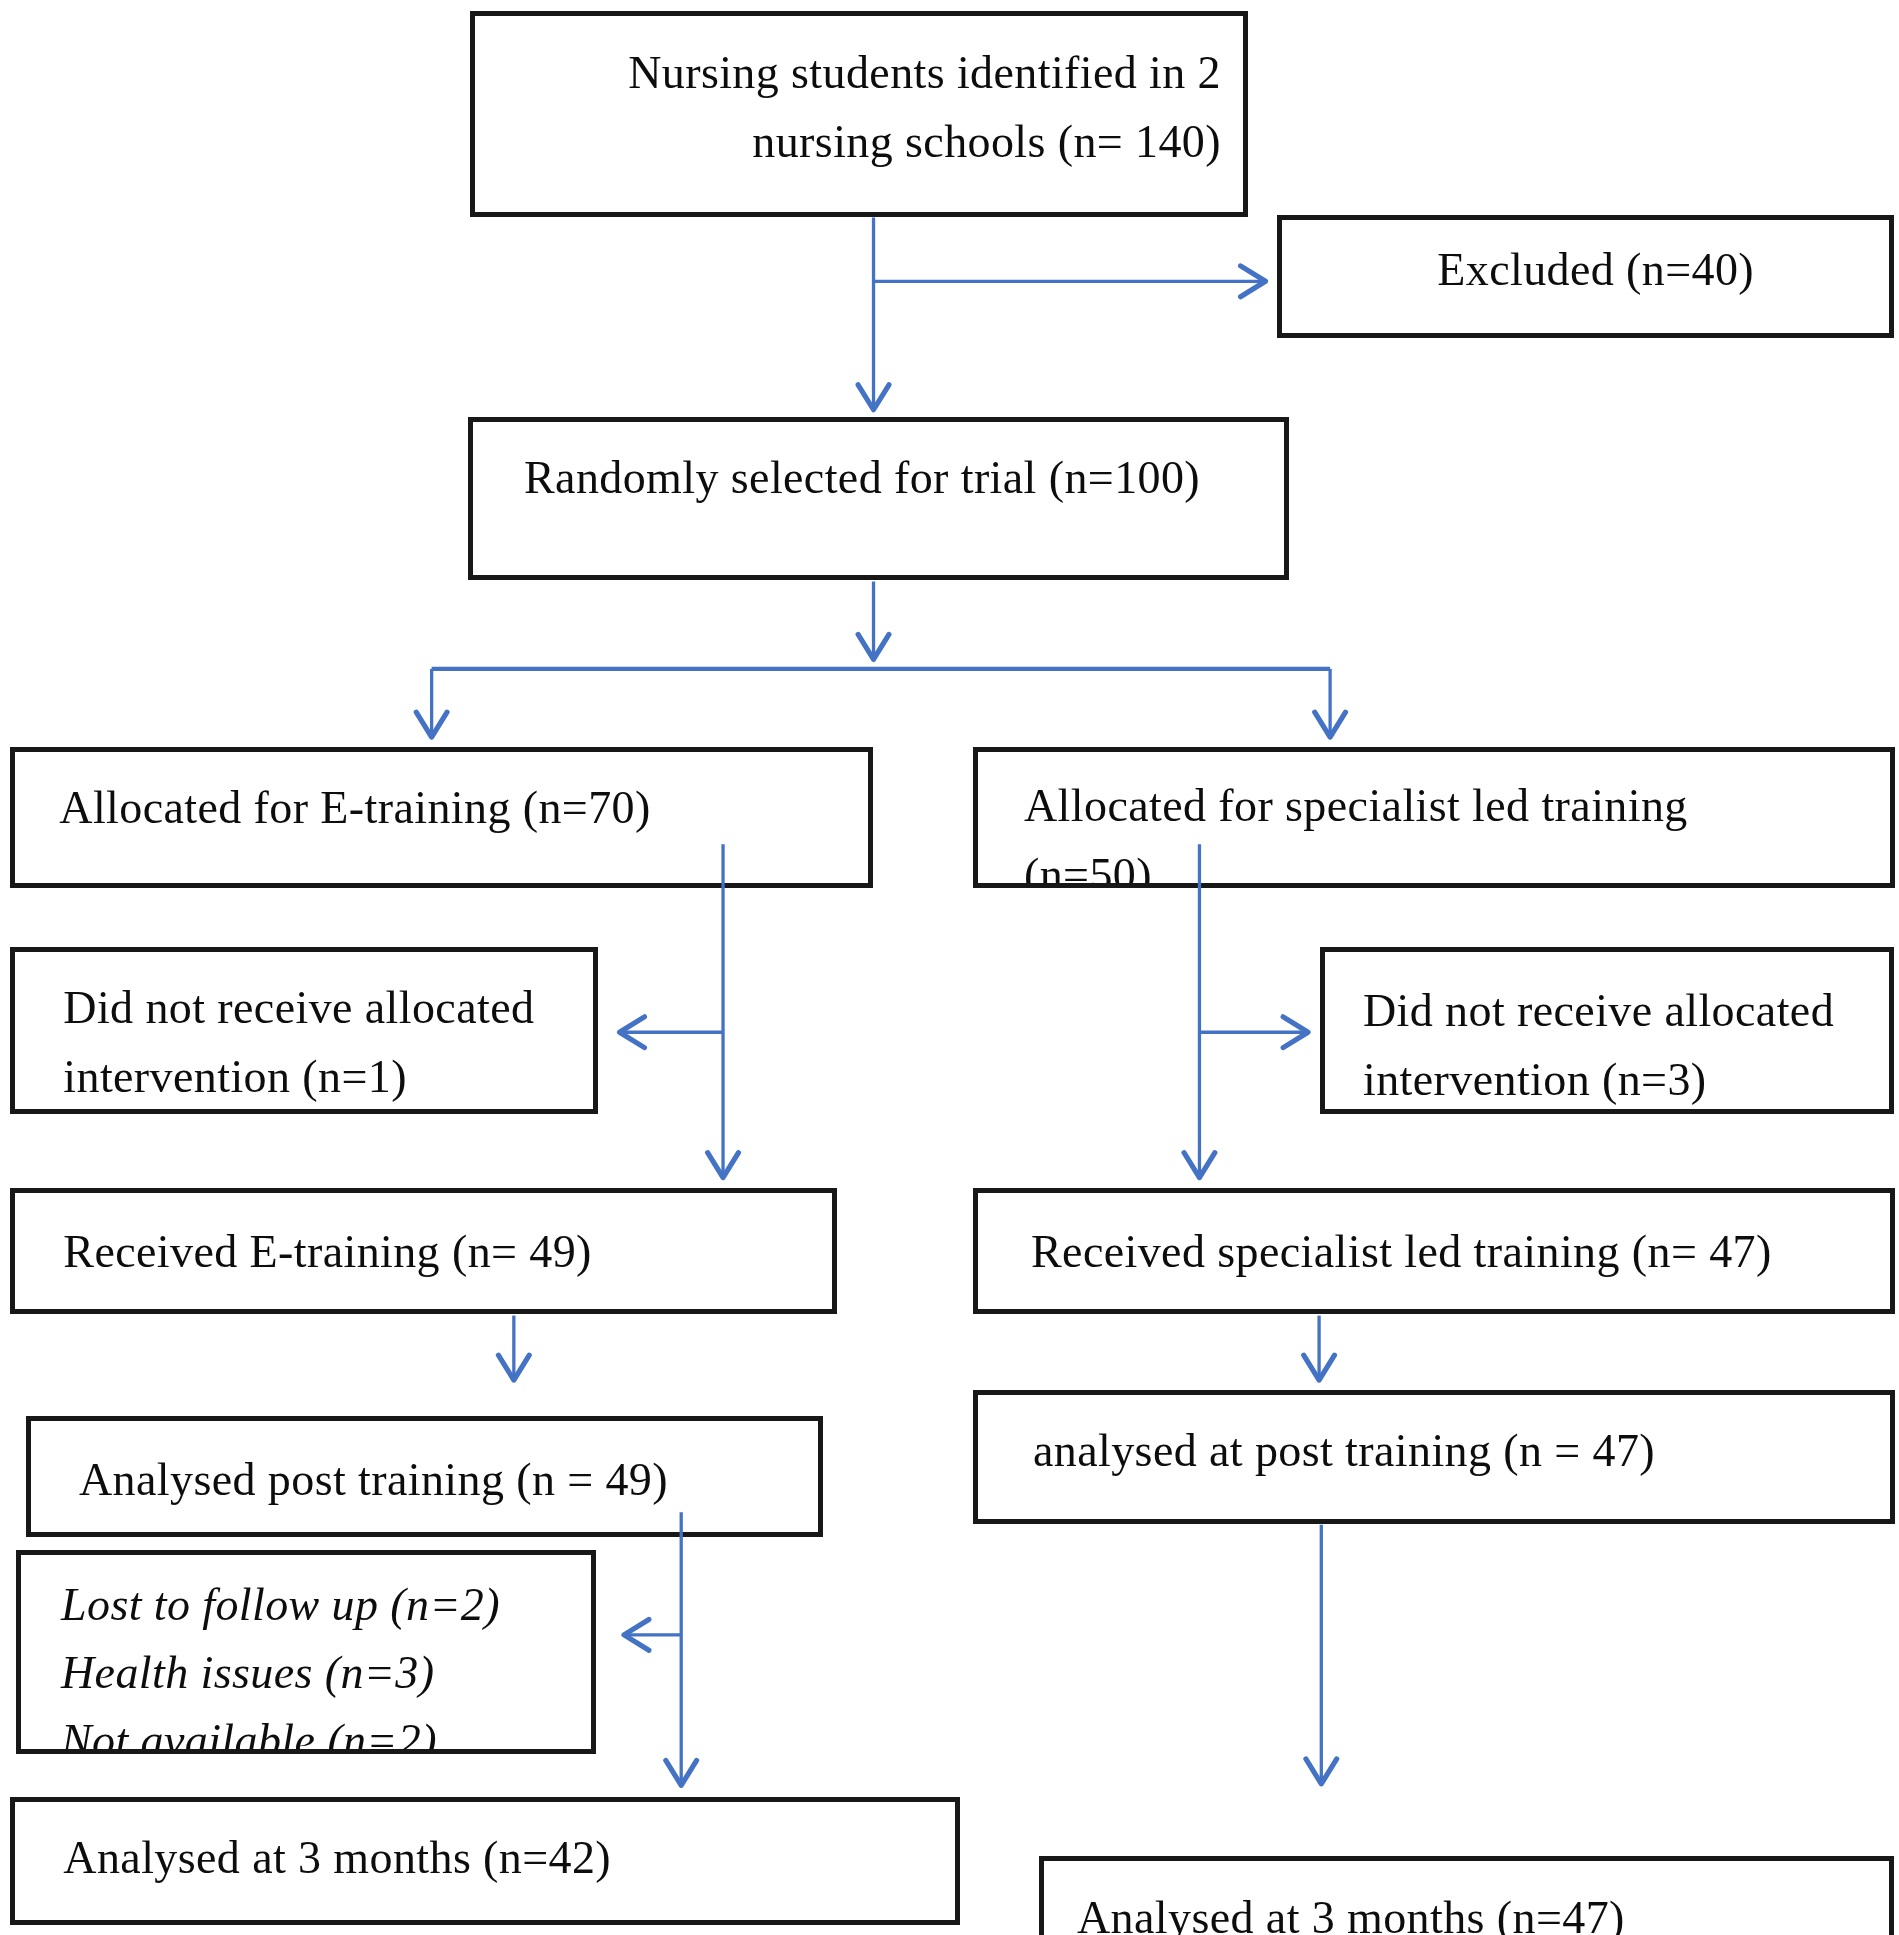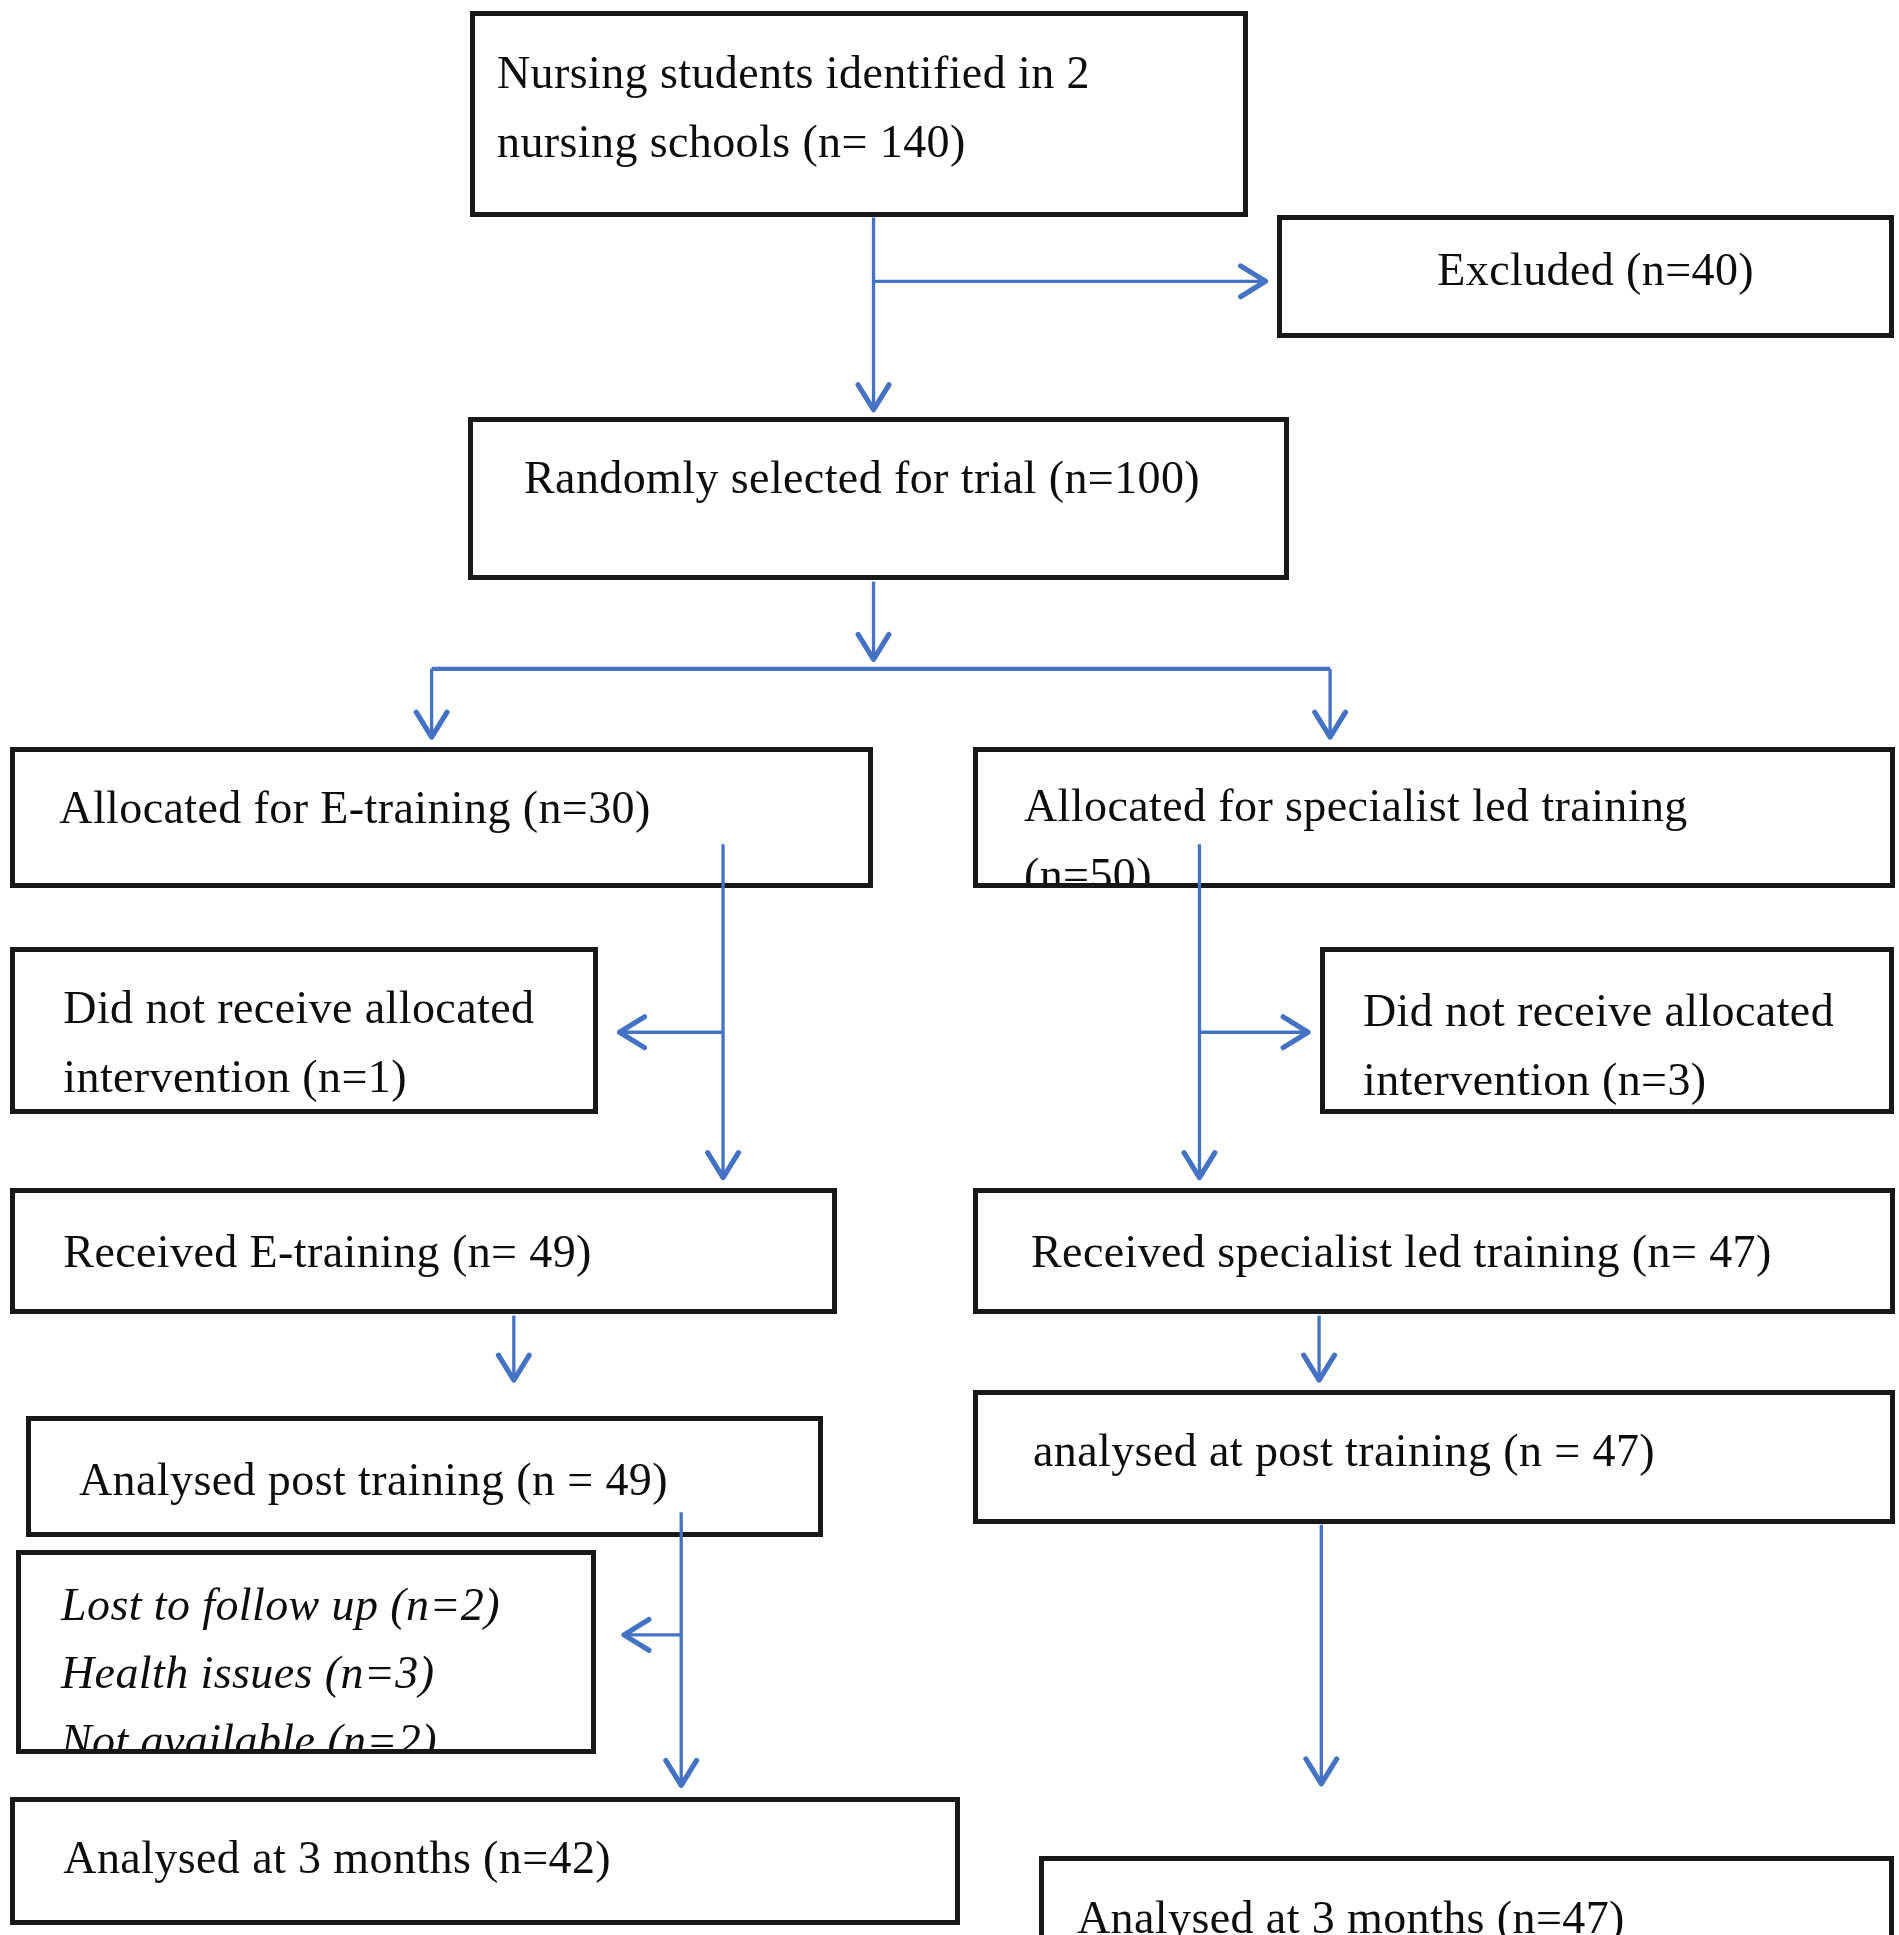--- a/index.html
+++ b/index.html
@@ -20,21 +20,21 @@
     position: absolute;
     box-sizing: border-box;
     background: #ffffff;
     border: 5.1px solid #181818;
     font-size: 46px;
     line-height: 1.5;
     white-space: pre-line;
     overflow: hidden;
     letter-spacing: 0.4px;
   }
-  .box.center { text-align: left; }
+  .box.center { text-align: right; }
   svg.connectors {
     position: absolute;
     left: 0; top: 0;
     width: 1899px;
     height: 1936px;
     pointer-events: none;
   }
   svg.connectors line { stroke: #4472C4; stroke-width: 4.5px; fill: none; }
   svg.connectors line.thick { stroke-width: 6px; }
 </style>
@@ -43,21 +43,21 @@
 
 <div class="canvas">
 
   <div class="box center" style="left:470px; top:11px; width:778px; height:206px; padding:22px 22px 0;">Nursing students identified in 2
 nursing schools (n= 140)</div>
 
   <div class="box" style="left:1277px; top:215px; width:617px; height:123px; padding:14.7px 14.7px 0 35px;text-align:center;">Excluded (n=40)</div>
 
   <div class="box" style="left:468px; top:417px; width:821px; height:163px; padding:20.6px 14.7px 0 51px;">Randomly selected for trial (n=100)</div>
 
-  <div class="box" style="left:10.3px; top:747px; width:863px; height:141px; padding:20.6px 14.7px 0 44px;">Allocated for E-training (n=30)</div>
+  <div class="box" style="left:10.3px; top:747px; width:863px; height:141px; padding:20.6px 14.7px 0 44px;">Allocated for E-training (n=70)</div>
 
   <div class="box" style="left:973px; top:747px; width:922px; height:141px; padding:19px 14.7px 0 46px;">Allocated for specialist led training
 (n=50)</div>
 
   <div class="box" style="left:10.3px; top:947px; width:588px; height:167px; padding:20.6px 14.7px 0 48px;">Did not receive allocated
 intervention (n=1)</div>
 
   <div class="box" style="left:1320px; top:947px; width:574px; height:167px; padding:24px 14.7px 0 38px;">Did not receive allocated
 intervention (n=3)</div>
 

